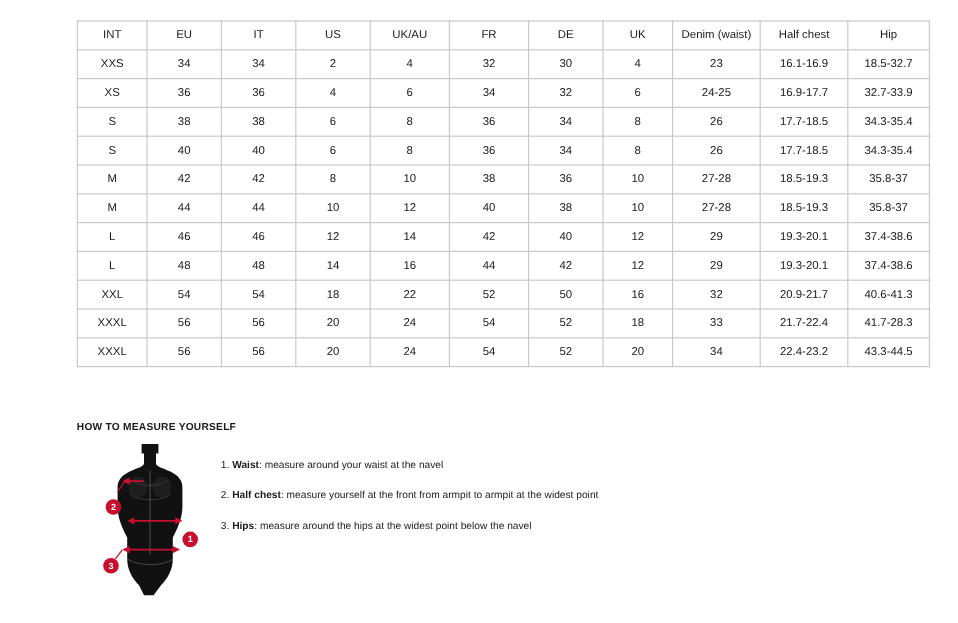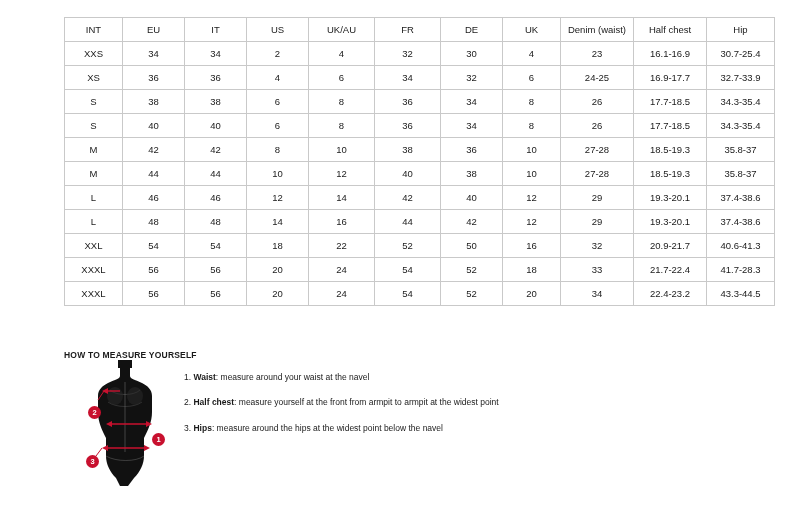--- a/index.html
+++ b/index.html
@@ -67,20 +67,21 @@
     position: absolute;
     left: 64px;
     top: 350px;
     width: 680px;
   }
   .measure-title {
     font-size: 8.5px;
     font-weight: bold;
     letter-spacing: 0.2px;
     color: #1a1a1a;
+    margin-bottom: 10px;
   }
   .measure-body {
     display: flex;
     align-items: flex-start;
   }
   .figure-col {
     width: 120px;
     position: relative;
     height: 130px;
     flex: 0 0 120px;
@@ -159,21 +160,21 @@
           <td>XXS</td>
           <td>34</td>
           <td>34</td>
           <td>2</td>
           <td>4</td>
           <td>32</td>
           <td>30</td>
           <td>4</td>
           <td>23</td>
           <td>16.1-16.9</td>
-          <td>30.7-25.4</td>
+          <td>18.5-32.7</td>
         </tr>
         <tr>
           <td>XS</td>
           <td>36</td>
           <td>36</td>
           <td>4</td>
           <td>6</td>
           <td>34</td>
           <td>32</td>
           <td>6</td>

